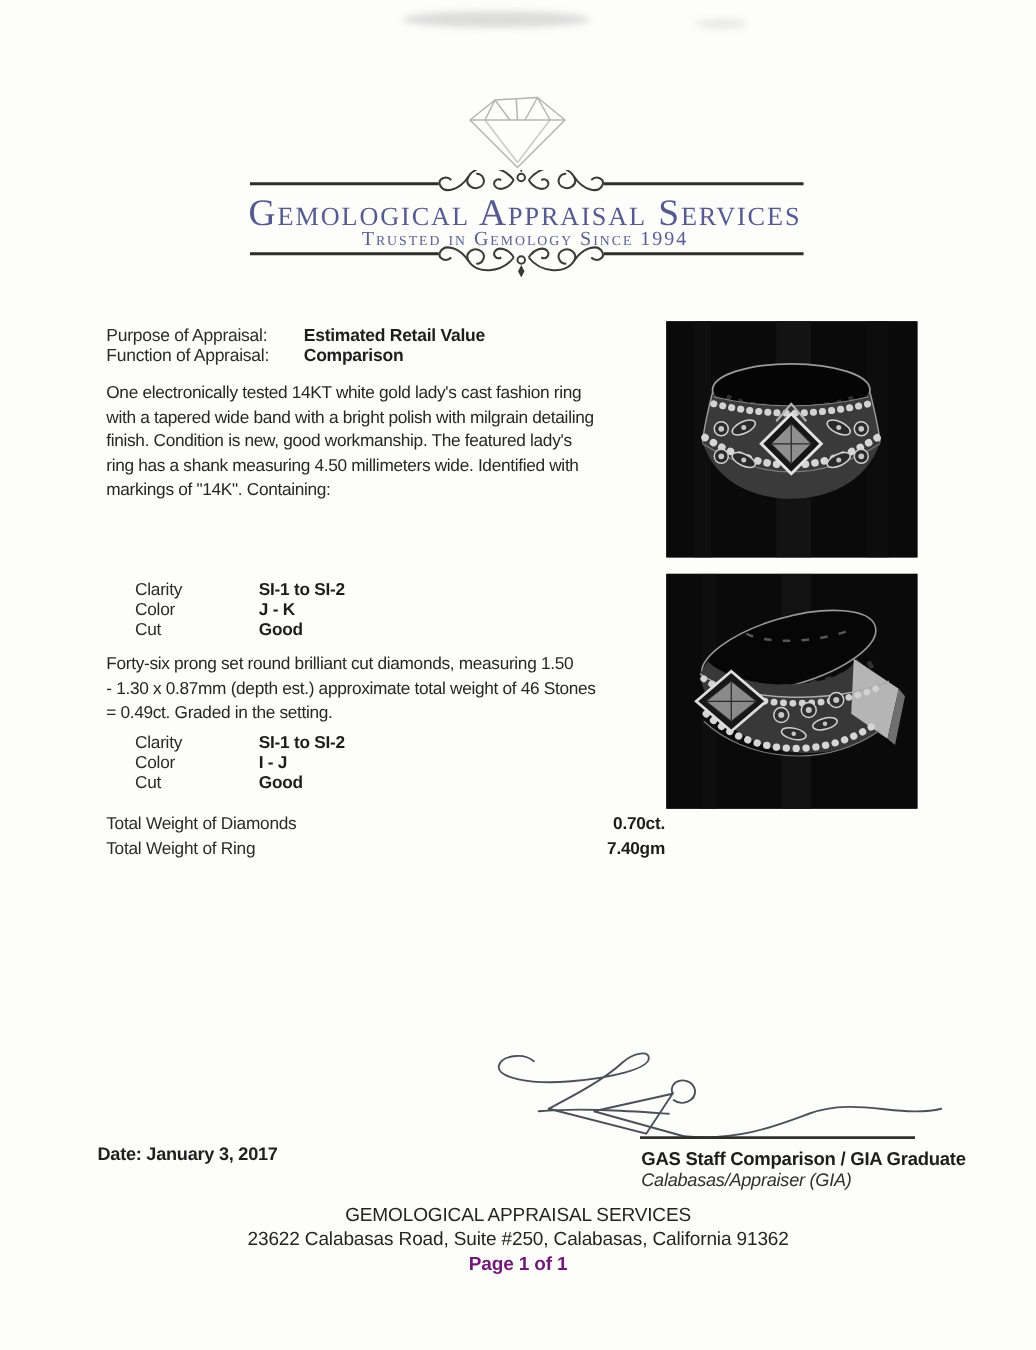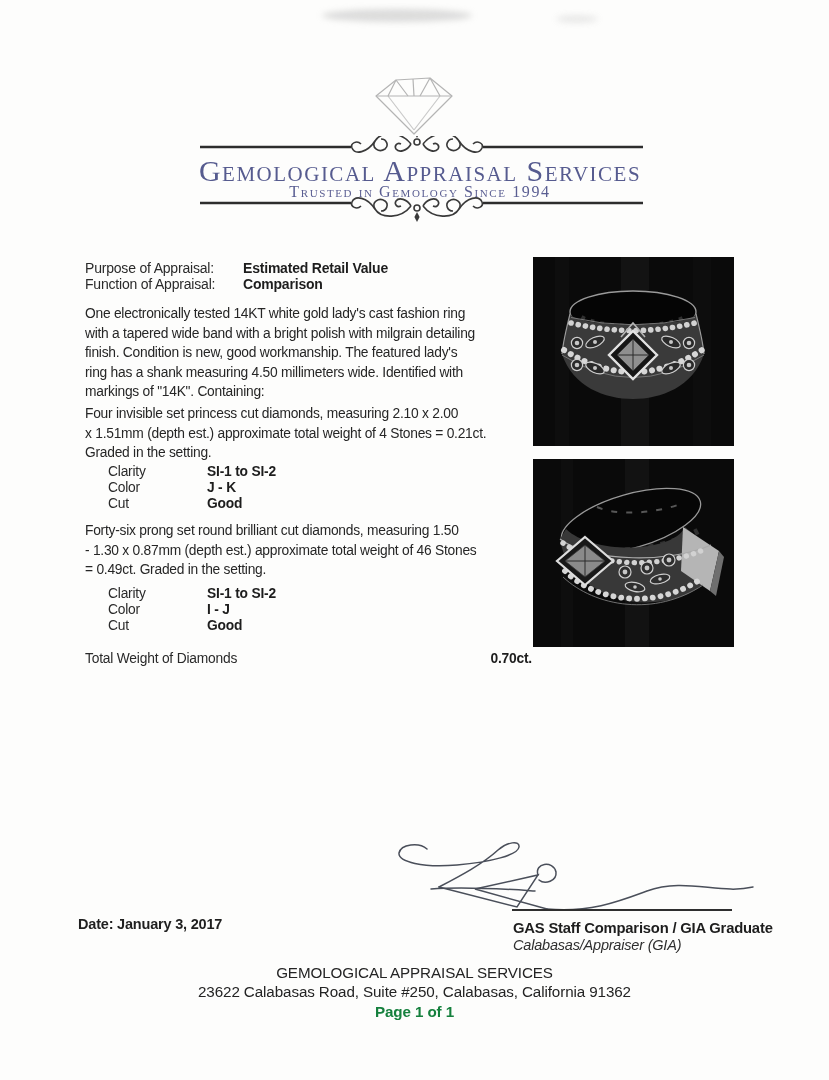--- a/index.html
+++ b/index.html
@@ -36,21 +36,21 @@
   .totalrow .tlbl{display:inline-block;width:360px;}
   .totalrow .tval{display:inline-block;width:87px;text-align:right;font-weight:bold;color:#1d1d1d;}
   
   .photo{position:absolute;left:533px;width:201px;background:#0a0a0a;}
   
   .dateline{position:absolute;left:78px;top:916px;font-size:14.5px;font-weight:bold;color:#1f1f1f;letter-spacing:-0.2px;}
   .appr1{position:absolute;left:513px;top:920px;font-size:14.8px;font-weight:bold;color:#1d1d1d;letter-spacing:-0.2px;}
   .appr2{position:absolute;left:513px;top:937px;font-size:14.5px;font-style:italic;color:#2e2e2e;letter-spacing:-0.2px;}
   
   .footer{position:absolute;left:0;top:964px;width:829px;text-align:center;font-size:15.2px;line-height:18.6px;color:#242424;letter-spacing:-0.1px;}
-  .footer .pg{font-weight:bold;margin-top:2px;color:#15803d;}
+  .footer .pg{font-weight:bold;margin-top:2px;color:#701a75;}
 </style>
 </head>
 <body>
 
 <div class="page">
 
   <div class="smudge" style="left:322px;top:9px;width:150px;height:13px;"></div>
   <div class="smudge" style="left:556px;top:15px;width:42px;height:8px;opacity:.6;"></div>
 
   <svg class="abs" style="left:366px;top:70px;" width="96" height="68" viewBox="0 0 96 68">
@@ -91,23 +91,20 @@
   <div class="fieldrow" style="top:276px;">
     <span class="lbl">Function of Appraisal:</span><span class="val">Comparison</span>
   </div>
 
   <div class="para" style="top:304px;">One electronically tested 14KT white gold lady's cast fashion ring
 with a tapered wide band with a bright polish with milgrain detailing
 finish. Condition is new, good workmanship. The featured lady's
 ring has a shank measuring 4.50 millimeters wide. Identified with
 markings of "14K".  Containing:</div>
 
-  <div class="para" style="top:404px;">Four invisible set princess cut diamonds, measuring 2.10 x 2.00
-x 1.51mm (depth est.) approximate total weight of 4 Stones = 0.21ct.
-Graded in the setting.</div>
   <div class="graderow" style="top:464px;">
     <span class="glbl">Clarity</span><span class="gval">SI-1 to SI-2</span>
   </div>
   <div class="graderow" style="top:480px;">
     <span class="glbl">Color</span><span class="gval">J - K</span>
   </div>
   <div class="graderow" style="top:496px;">
     <span class="glbl">Cut</span><span class="gval">Good</span>
   </div>
 
@@ -119,20 +116,23 @@
   </div>
   <div class="graderow" style="top:602px;">
     <span class="glbl">Color</span><span class="gval">I - J</span>
   </div>
   <div class="graderow" style="top:618px;">
     <span class="glbl">Cut</span><span class="gval">Good</span>
   </div>
 
   <div class="totalrow" style="top:651px;">
     <span class="tlbl">Total Weight of Diamonds</span><span class="tval">0.70ct.</span>
+  </div>
+  <div class="totalrow" style="top:671px;">
+    <span class="tlbl">Total Weight of Ring</span><span class="tval">7.40gm</span>
   </div>
 
   <svg class="photo" style="top:257px;" width="201" height="189" viewBox="0 0 201 189">
     <rect width="201" height="189" fill="#0a0a0a"></rect>
     <rect x="88" width="28" height="189" fill="#131313"></rect>
     <rect x="22" width="14" height="189" fill="#0e0e0e"></rect>
     <rect x="160" width="18" height="189" fill="#0d0d0d"></rect>
     <ellipse cx="100" cy="55" rx="63" ry="21" fill="#050505" stroke="#9a9a9a" stroke-width="1.4"></ellipse>
     <path d="M48,61 C70,73 130,73 152,61" stroke="#6e6e6e" stroke-width="6" fill="none" opacity=".4" stroke-dasharray="4 6"></path>
     <path d="M37,57 C44,71 156,71 163,57 L171,97 C160,130 128,142 100,142 C72,142 40,130 29,97 Z" fill="#3a3a3a"></path>

